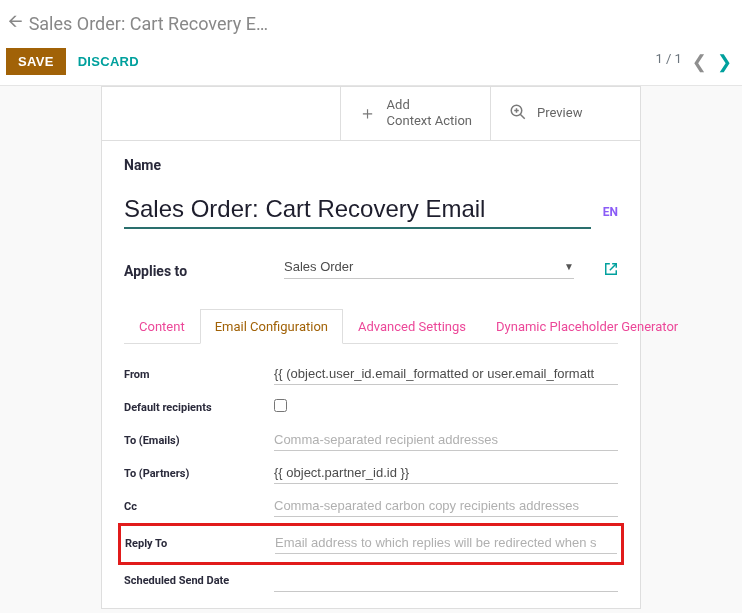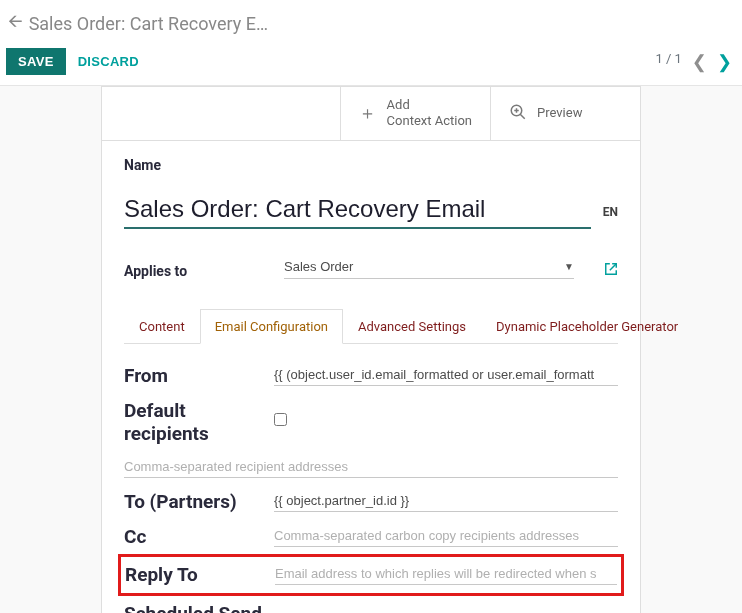--- a/index.html
+++ b/index.html
@@ -21,21 +21,21 @@
   .back-arrow { font-size: 18px; color: #888; margin-right: 6px; cursor: pointer; }
   .crumb-title { font-size: 18px; color: #888; font-weight: 400; }
   .action-bar {
     display: flex;
     align-items: center;
     padding: 6px 10px 10px 6px;
     background: #fff;
     border-bottom: 1px solid #e5e5e5;
   }
   .btn-save {
-    background: #0f766e;
+    background: #a16207;
     color: #fff;
     border: none;
     padding: 6px 12px;
     font-weight: 700;
     font-size: 13px;
     letter-spacing: .3px;
     cursor: pointer;
   }
   .btn-discard {
     background: none;
@@ -88,51 +88,51 @@
     border: none;
     border-bottom: 2px solid #2a6f6d;
     font-size: 24px;
     font-weight: 500;
     color: #1e1e2d;
     padding: 2px 2px 4px 0;
     outline: none;
     background: transparent;
   }
   .name-col { flex:1; }
-  .lang-tag { color:#404040; font-weight:700; font-size:12px; padding-bottom:10px; cursor:pointer;}
+  .lang-tag { color:#8b5cf6; font-weight:700; font-size:12px; padding-bottom:10px; cursor:pointer;}
   .applies-row { display:flex; align-items:flex-end; margin-top: 28px; gap: 20px;}
   .applies-label { font-weight:700; color:#2a2a3b; font-size:14px; width:140px;}
   .applies-field { flex:1; position:relative; border-bottom:1px solid #c8c8c8; padding:2px 0 4px; display:flex; align-items:center;}
   .applies-field input { border:none; outline:none; font-size:13px; flex:1; background:transparent; color:#4c4c4c;}
   .caret { font-size:10px; color:#555; margin-left:4px; cursor:pointer;}
   .ext { color:#00a09d; margin-left:10px; cursor:pointer; font-size:14px;}
   .tabs {
     display:flex;
     margin-top: 30px;
     border-bottom:1px solid #dedede;
   }
   .tab {
     padding: 9px 14px;
     font-size: 13px;
-    color:#7f1d1d;
+    color:#ec4899;
     cursor:pointer;
     border:1px solid transparent;
     border-bottom:none;
     margin-bottom:-1px;
     white-space:nowrap;
   }
   .tab.active {
     color:#a16207;
     border-color:#dedede;
     background:#fff;
     border-bottom:1px solid #fff;
   }
   .form-grid { margin-top:14px; }
   .form-row { display:flex; align-items:center; padding:6px 0; min-height:32px; }
-  .form-row .lbl { width:150px; font-weight:700; color:#2a2a3b; font-size:19px; }
+  .form-row .lbl { width:150px; font-weight:700; color:#2a2a3b; font-size:11px; }
   .form-row .fld { flex:1; border-bottom:1px solid #c8c8c8; padding:2px 0 3px; }
   .form-row .fld input[type=text] { width:100%; border:none; outline:none; font-size:13px; color:#4c4c4c; background:transparent;}
   .form-row .fld input[type=text]::placeholder { color:#b0b0b0; }
   .form-row .chk { }
   .form-row.no-under .fld { border-bottom:none; }
   .hl-box {
     border: 3px solid #e11b1b;
     padding: 2px 4px;
     margin: 0 -6px;
   }
@@ -215,20 +215,21 @@
       <div class="form-grid">
         <div class="form-row">
           <div class="lbl">From</div>
           <div class="fld"><input type="text" value="{{ (object.user_id.email_formatted or user.email_formatt" style=""></div>
         </div>
         <div class="form-row no-under">
           <div class="lbl">Default recipients</div>
           <div class="fld chk"><input type="checkbox" style=""></div>
         </div>
         <div class="form-row">
+          <div class="lbl">To (Emails)</div>
           <div class="fld"><input type="text" placeholder="Comma-separated recipient addresses" style=""></div>
         </div>
         <div class="form-row">
           <div class="lbl">To (Partners)</div>
           <div class="fld"><input type="text" value="{{ object.partner_id.id }}" style=""></div>
         </div>
         <div class="form-row">
           <div class="lbl">Cc</div>
           <div class="fld"><input type="text" placeholder="Comma-separated carbon copy recipients addresses" style=""></div>
         </div>

